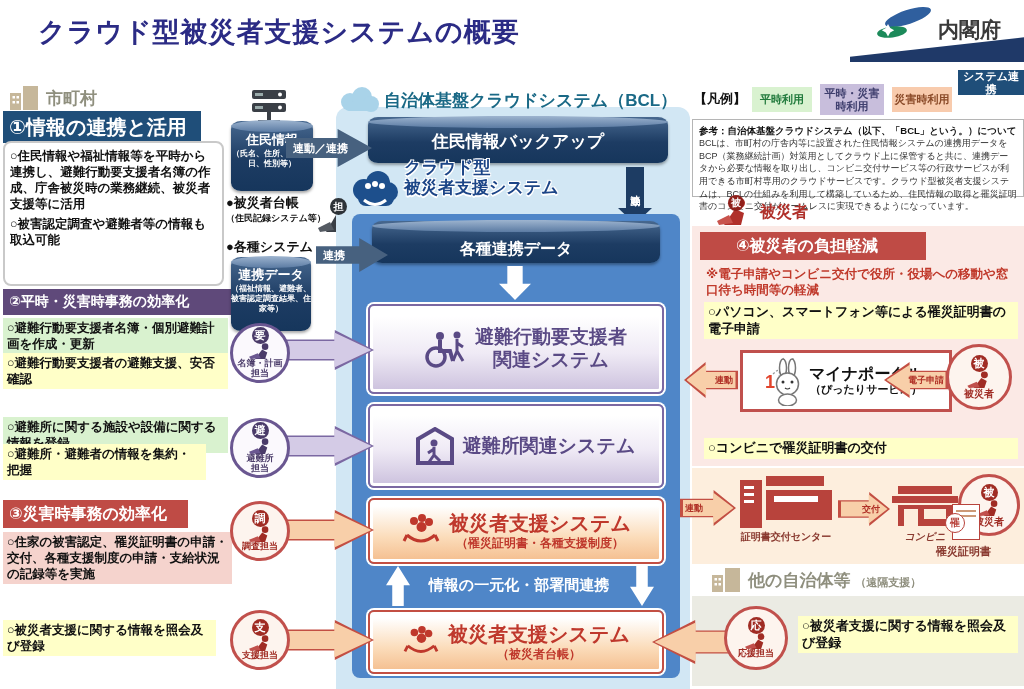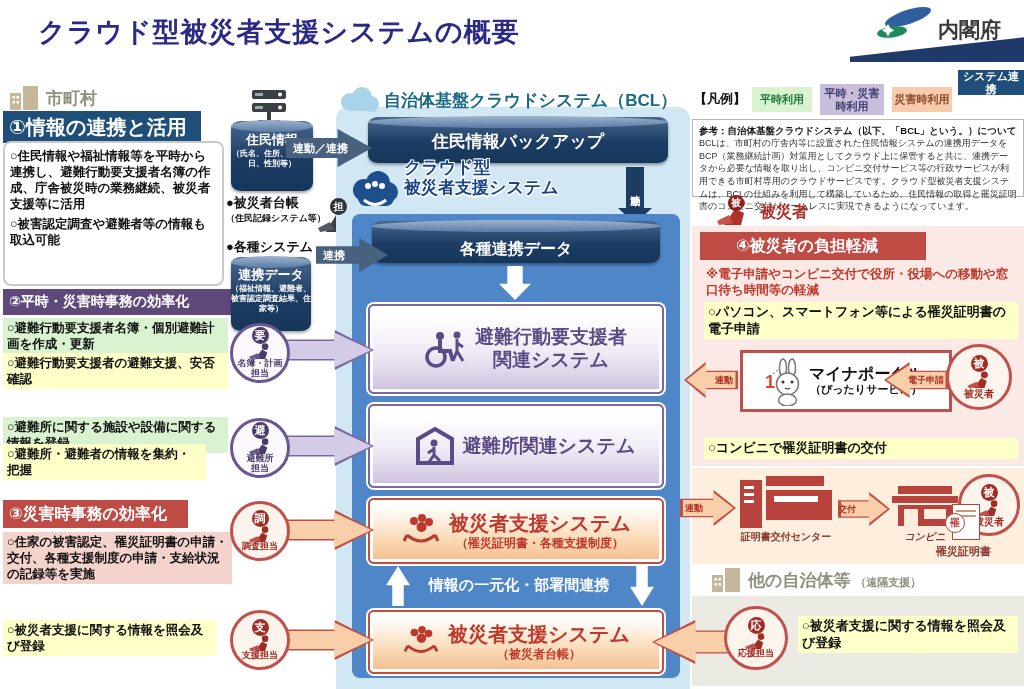--- a/index.html
+++ b/index.html
@@ -397,21 +397,21 @@
       <rect x="4" y="17" width="10" height="3" fill="#fff"></rect>
       <rect x="4" y="24" width="10" height="3" fill="#fff"></rect>
     <rect x="26" y="0" width="58" height="10" fill="#b8433c"></rect>
     <rect x="26" y="14" width="66" height="30" fill="#b8433c"></rect>
     <rect x="34" y="20" width="44" height="6" fill="#fff"></rect>
   </svg>
   <div class="abs small-cap" style="left:728px;top:530px;width:116px;">証明書交付センター</div>
   <div class="abs ol-arrow redar" style="left:838px;top:492px;width:52px;height:34px;">
     <div class="edge arrow-r"></div>
       <div class="fill arrow-r"></div>
-    <span class="lbl" style="padding-left:0;">交付</span>
+    <span class="lbl" style="padding-left:24px;">交付</span>
   </div>
   <svg class="abs" style="left:892px;top:486px;" width="66" height="40" viewBox="0 0 66 40">
     <rect x="6" y="0" width="54" height="8" fill="#b8433c"></rect>
     <rect x="0" y="10" width="66" height="7" fill="#b8433c"></rect>
     <rect x="6" y="19" width="54" height="21" fill="#b8433c"></rect>
     <rect x="12" y="23" width="14" height="17" fill="#fdeedd"></rect>
       <rect x="32" y="23" width="22" height="10" fill="#fdeedd"></rect>
   </svg>
   <div class="abs small-cap" style="left:892px;top:530px;width:66px;font-style:italic;">コンビニ</div>
   <div class="abs staff r" style="left:958px;top:474px;width:62px;height:62px;">

